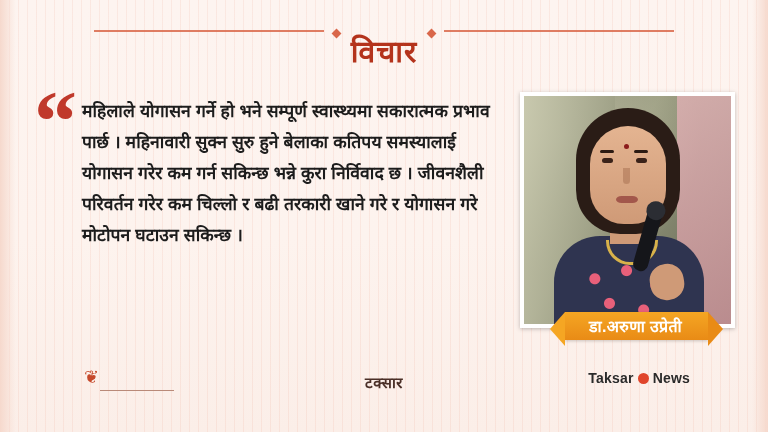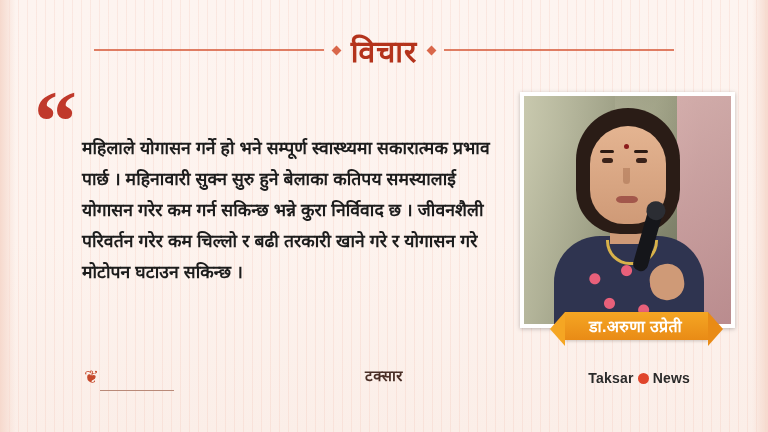--- a/index.html
+++ b/index.html
@@ -45,21 +45,20 @@
   .edge-right { right: 0; transform: scaleX(-1); }
 
   
   .header {
     position: absolute;
     top: 30px;
     left: 0;
     right: 0;
     height: 40px;
     display: flex;
-    align-items: center;
     justify-content: center;
     gap: 0;
   }
   .rule {
     height: 2px;
     background: #d9674a;
     flex: 0 0 230px;
     opacity: 0.85;
   }
   .diamond {
@@ -94,21 +93,20 @@
     position: absolute;
     left: 82px;
     top: 96px;
     width: 420px;
     font-family: "Liberation Sans", sans-serif;
     font-size: 17.5px;
     line-height: 31px;
     font-weight: bold;
     color: #1c1c1c;
     letter-spacing: 0.1px;
-    margin-top: 37px;
   }
 
   
   .portrait {
     position: absolute;
     right: 33px;
     top: 92px;
     width: 207px;
     height: 228px;
     border: 4px solid #ffffff;
@@ -311,22 +309,22 @@
     left: 16px;
     bottom: -5px;
     width: 74px;
     height: 1px;
     background: #b98a79;
   }
   .footer-center {
     position: absolute;
     left: 50%;
     transform: translateX(-50%);
-    bottom: 46px;
-    font-family: Liberation Mono, monospace;
+    bottom: 40px;
+    font-family: Liberation Sans, sans-serif;
     font-size: 15px;
     font-weight: bold;
     color: #4a2f27;
     letter-spacing: 0.5px;
   }
   .footer-right {
     position: absolute;
     right: 78px;
     bottom: 46px;
     display: flex;

